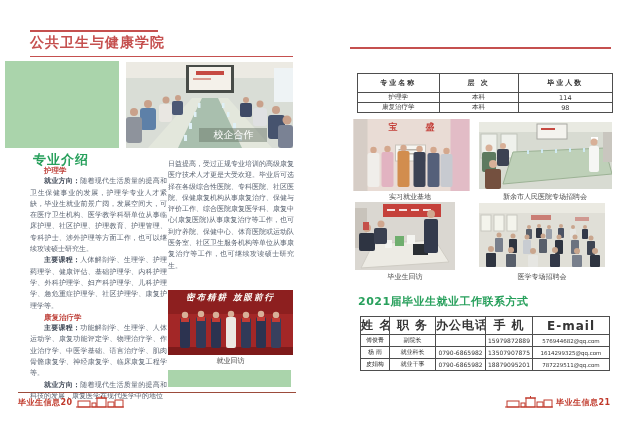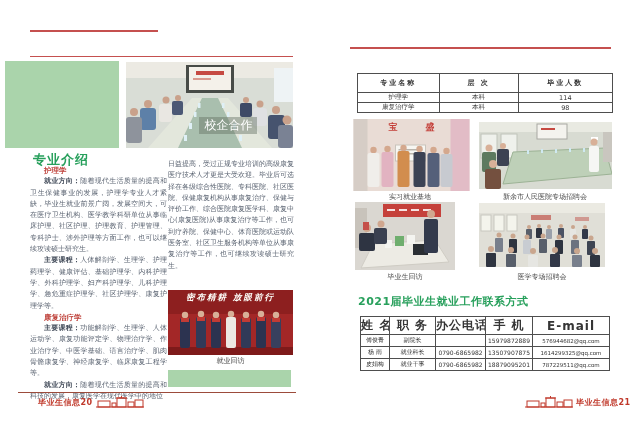--- a/index.html
+++ b/index.html
@@ -8,38 +8,38 @@
 
   
   .lp-topline { position:absolute; left:30px; top:30px; width:128px; height:2px; background:#c5504f; }
   .lp-title { position:absolute; left:30px; top:34px; font-family:"DejaVu Serif", serif; font-size:14px; font-weight:bold; color:#c5504f; letter-spacing:1px; }
   .lp-underline { position:absolute; left:30px; top:56px; width:263px; height:1px; background:#c5504f; }
 
   .green-hero { position:absolute; left:5px; top:61px; width:114px; height:87px; background:#aad4ab; }
   .photo { position:absolute; overflow:hidden; }
   .photo svg { display:block; width:100%; height:100%; }
   .photo-campus { left:126px; top:62px; width:167px; height:86px; }
-  .campus-caption { position:absolute; left:44%; bottom:14px; font-size:12px; color:#fff; background:rgba(100,112,100,.45); padding:0 5px; }
+  .campus-caption { position:absolute; left:44%; bottom:6px; font-size:10px; color:#fff; background:rgba(100,112,100,.45); padding:0 14px; }
 
   .intro-heading { position:absolute; left:33px; top:151px; font-size:13px; font-weight:bold; color:#28a05c; letter-spacing:1px; }
 
   .col { position:absolute; font-size:7px; line-height:11.3px; color:#5b6472; text-align:justify; overflow:hidden; }
   .col1 { left:30px; top:165px; width:137px; height:242px; }
   .col2 { left:168px; top:159px; width:126px; height:120px; }
   .major-label { color:#c0463f; font-weight:bold; font-size:7.5px; text-indent:14px; }
   .col p { margin:0; text-indent:14px; }
   .runlab { font-weight:bold; color:#454e5c; }
 
   .photo-grad { left:168px; top:290px; width:125px; height:65px; }
   .grad-banner { position:absolute; left:0; top:2px; width:100%; text-align:center; font-family:"DejaVu Serif", serif; font-style:italic; font-size:8.5px; font-weight:bold; color:#fdfdf8; letter-spacing:2px; }
   .grad-caption { position:absolute; left:168px; top:356px; width:125px; text-align:center; font-size:7px; color:#4a4a4a; }
   .green-rect2 { position:absolute; left:168px; top:370px; width:123px; height:17px; background:#aad4ab; }
 
   .lp-footline { position:absolute; left:18px; top:392px; width:278px; height:1px; background:#9c4b3b; }
-  .page-footer { position:absolute; top:396px; display:flex; align-items:center; gap:3px;margin-left:20px; }
+  .page-footer { position:absolute; top:396px; display:flex; align-items:center; gap:3px; }
   .pf-left { left:18px; }
   .pf-right { left:505px; }
   .pf-label { font-size:8px; font-weight:bold; color:#c0392b; letter-spacing:.5px; }
 
   
   .rp-topline { position:absolute; left:350px; top:47px; width:261px; height:2px; background:#c5504f; }
   .rp-h { position:absolute; font-size:11px; font-weight:bold; color:#28a05c; letter-spacing:.5px; }
   .rp-h1 { left:358px; top:55px; }
   .rp-h2 { left:358px; top:294px; }
 
@@ -64,20 +64,21 @@
   .cap-d { left:479px; top:272px; width:126px; }
 
   .baosheng-overlay { position:absolute; top:2px; left:0; width:100%; text-align:center; font-family:"DejaVu Serif", serif; font-size:9px; font-weight:bold; color:#c4403a; letter-spacing:28px; padding-left:28px; white-space:nowrap; }
 </style>
 </head>
 <body>
 
 <div class="stage">
 
   <div class="lp-topline"></div>
+  <div class="lp-title">公共卫生与健康学院</div>
   <div class="lp-underline"></div>
 
   <div class="green-hero"></div>
 
   <div class="photo photo-campus">
     <svg viewBox="0 0 167 86">
       <rect width="167" height="86" fill="#d9ddd6"></rect>
       <rect width="167" height="16" fill="#eceae3"></rect>
       <rect x="148" y="6" width="19" height="34" fill="#eef3f5"></rect>
       <g>

